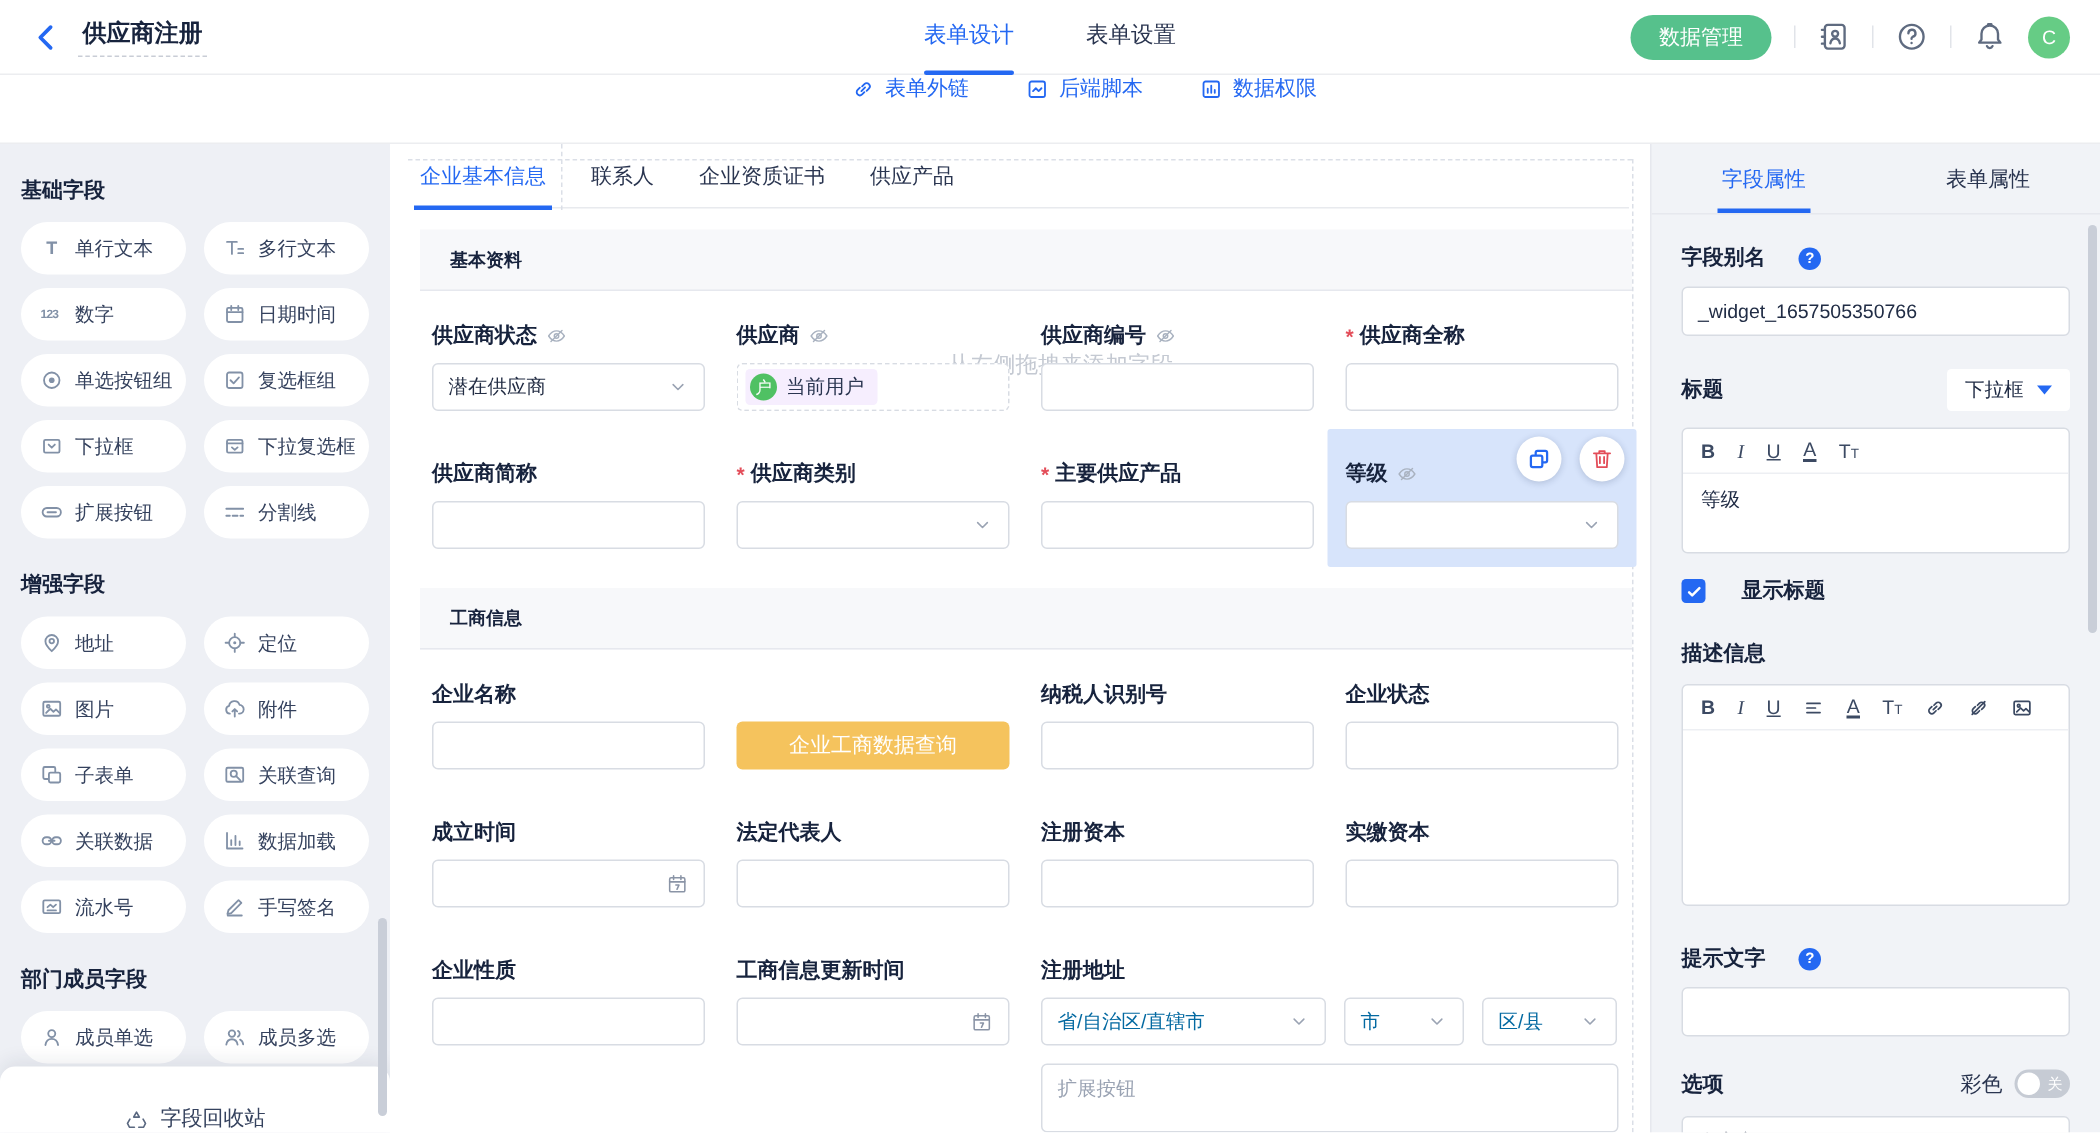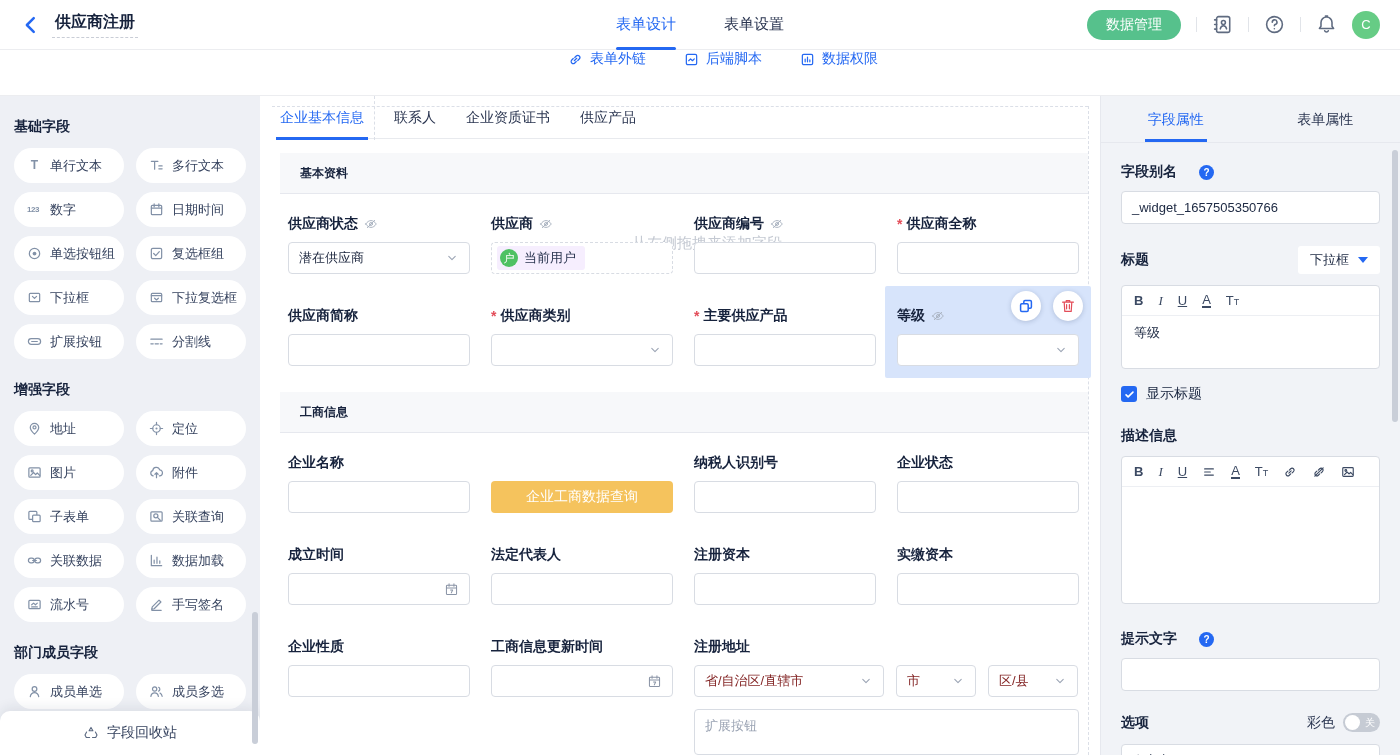--- a/index.html
+++ b/index.html
@@ -38,21 +38,21 @@
 
   
   .sidebar { width:260px; flex-shrink:0; background:#eef0f5; position:relative; padding:22px 14px 0; overflow:hidden; }
   .side-title { font-size:14px; font-weight:bold; margin:22px 0 12px; }
   .side-title:first-child { margin-top:0; }
   .side-grid { display:grid; grid-template-columns:1fr 1fr; gap:9px 12px; }
   .side-pill { height:35px; background:#fff; border-radius:18px; display:flex; align-items:center; padding-left:13px; gap:8px; font-size:13px; color:#35425e; cursor:grab; }
   .side-pill .ic { color:#8291a7; flex-shrink:0; }
   .txtic { font-size:12px; font-weight:bold; color:#8291a7; line-height:15px; width:15px; text-align:center; }
   .numic { font-size:8px; font-weight:bold; color:#8291a7; letter-spacing:-0.5px; line-height:15px;text-align:center; }
-  .side-footer { position:absolute; left:0; right:0; bottom:0; height:44px; background:#fff; border-radius:10px 10px 0 0; box-shadow:0 -4px 12px rgba(30,40,70,.08); display:flex; align-items:center; justify-content:center; gap:8px; font-size:14px; color:#35425e; cursor:pointer; }
+  .side-footer { position:absolute; left:0; right:0; bottom:0; height:44px; background:#fff; border-radius:10px 10px 0 0; box-shadow:0 -4px 12px rgba(30,40,70,.08); display:flex; align-items:flex-end; justify-content:center; gap:8px; font-size:14px; color:#35425e; cursor:pointer; }
   .side-footer .ic { color:#5a6880; width:16px; height:16px; }
   .side-scroll { position:absolute; right:2px; top:516px; width:6px; height:132px; background:#c9ced8; border-radius:3px; cursor:pointer; }
 
   
   .canvas { flex:1; background:#fff; position:relative; overflow:hidden; padding:0 0 0 20px; }
   .canvas::before { content:""; position:absolute; top:10px; left:12px; right:12px; border-top:1px dashed #dbdfe7; }
   .canvas::after { content:""; position:absolute; top:10px; bottom:0; right:11px; border-left:1px dashed #dbdfe7; }
   .watermark { position:absolute; left:372px; top:138px; font-size:15px; color:#c4c9d2; z-index:0; }
   .canvas-tabs { display:flex; gap:30px; padding-top:13px; margin-right:14px; border-bottom:1px solid #e8eaee; position:relative; z-index:1; }
   .c-tab { font-size:14px; padding-bottom:11px; color:#2a3550; position:relative; cursor:pointer; }
@@ -72,21 +72,21 @@
   .control .cal { margin-left:auto; width:15px; height:15px; color:#8a94a6; }
   .user-tag { background:#f6eefe; border-radius:3px; height:24px; display:flex; align-items:center; gap:6px; padding:0 9px 0 3px; font-size:13px; color:#2a3550; }
   .user-tag .uc { width:18px; height:18px; border-radius:50%; background:#4fc163; color:#fff; font-size:11px; display:flex; align-items:center; justify-content:center; }
   .cell-actions { position:absolute; top:5px; right:8px; display:flex; gap:12px; z-index:2; }
   .act { width:30px; height:30px; border-radius:50%; background:#fff; border:none; box-shadow:0 1px 5px rgba(20,40,80,.2); display:flex; align-items:center; justify-content:center; cursor:pointer; }
   .act svg { width:16px; height:16px; }
   .act.copy { color:#2468f2; }
   .act.del { color:#e34d59; }
   .btn-yellow { height:32px; width:100%; background:#f5c35d; border:none; border-radius:4px; color:#fff; font-size:14px; cursor:pointer; }
   .addr-selects { display:flex; gap:12px; }
-  .addr-selects .control { color:#7f1d1d; }
+  .addr-selects .control { color:#0369a1; }
   .addr-selects .control:nth-child(1){ width:190px; }
   .addr-selects .control:nth-child(2){ width:80px; }
   .addr-selects .control:nth-child(3){ width:90px; }
   .addr-detail { margin-top:12px; height:46px; border:1px solid #d8dce3; border-radius:4px; background:#fff; padding:7px 10px; font-size:13px; color:#9aa3b3; }
 
   
   .panel { width:300px; flex-shrink:0; background:#f1f3f7; border-left:1px solid #e6e8ee; position:relative; padding:0 20px; overflow:hidden; }
   .panel-tabs { display:flex; margin:0 -20px; border-bottom:1px solid #e6e8ee; }
   .p-tab { flex:1; height:46px; line-height:46px; text-align:center; font-size:14px; color:#2a3550; position:relative; cursor:pointer; }
   .p-tab.active { color:#2468f2; }
@@ -102,21 +102,21 @@
   .editor-toolbar { display:flex; align-items:center; gap:15px; height:30px; padding:0 12px; border-bottom:1px solid #edeff3; color:#3c4a63; font-size:13px; }
   .tok { cursor:pointer; display:inline-flex; align-items:flex-end; line-height:1; }
   .tok b { font-weight:bold; }
   .tok i { font-family:"Liberation Serif","DejaVu Serif",serif; }
   .tok u { text-decoration:underline; }
   .tok .tok-a { border-bottom:2px solid #3c4a63; line-height:1.05; }
   .tok .tok-t { font-size:13px; }
   .tok .tok-t span { font-size:9px; }
   .tok svg { width:14px; height:14px; }
   .editor-body { padding:8px 12px; font-size:13px; color:#202c45; }
-  .check-row { display:flex; align-items:center; gap:9px; margin-top:16px; font-size:14px; }
+  .check-row { display:flex; align-items:center; gap:24px; margin-top:16px; font-size:14px;font-weight:bold; }
   .checkbox { width:16px; height:16px; background:#2468f2; border-radius:3px; display:flex; align-items:center; justify-content:center; cursor:pointer; }
   .checkbox svg { width:11px; height:11px; color:#fff; }
   .options-row { display:flex; align-items:center; margin-top:22px; }
   .options-row .p-label { margin-top:0; }
   .opt-right { margin-left:auto; display:flex; align-items:center; gap:8px; font-size:14px; color:#2a3550; }
   .toggle { width:37px; height:19px; border-radius:10px; background:#c6cbd4; position:relative; cursor:pointer; }
   .toggle .knob { position:absolute; left:2px; top:2px; width:15px; height:15px; border-radius:50%; background:#fff; }
   .toggle .tg-label { position:absolute; right:5px; top:50%; transform:translateY(-50%); font-size:10px; color:#fff; }
   .p-select { margin-top:12px; height:34px; background:#fff; border:1px solid #d8dce3; border-radius:4px; display:flex; align-items:center; padding:0 10px; font-size:13px; color:#202c45; cursor:pointer; }
   .p-select .chev { margin-left:auto; width:14px; height:14px; color:#9aa3b3; }

